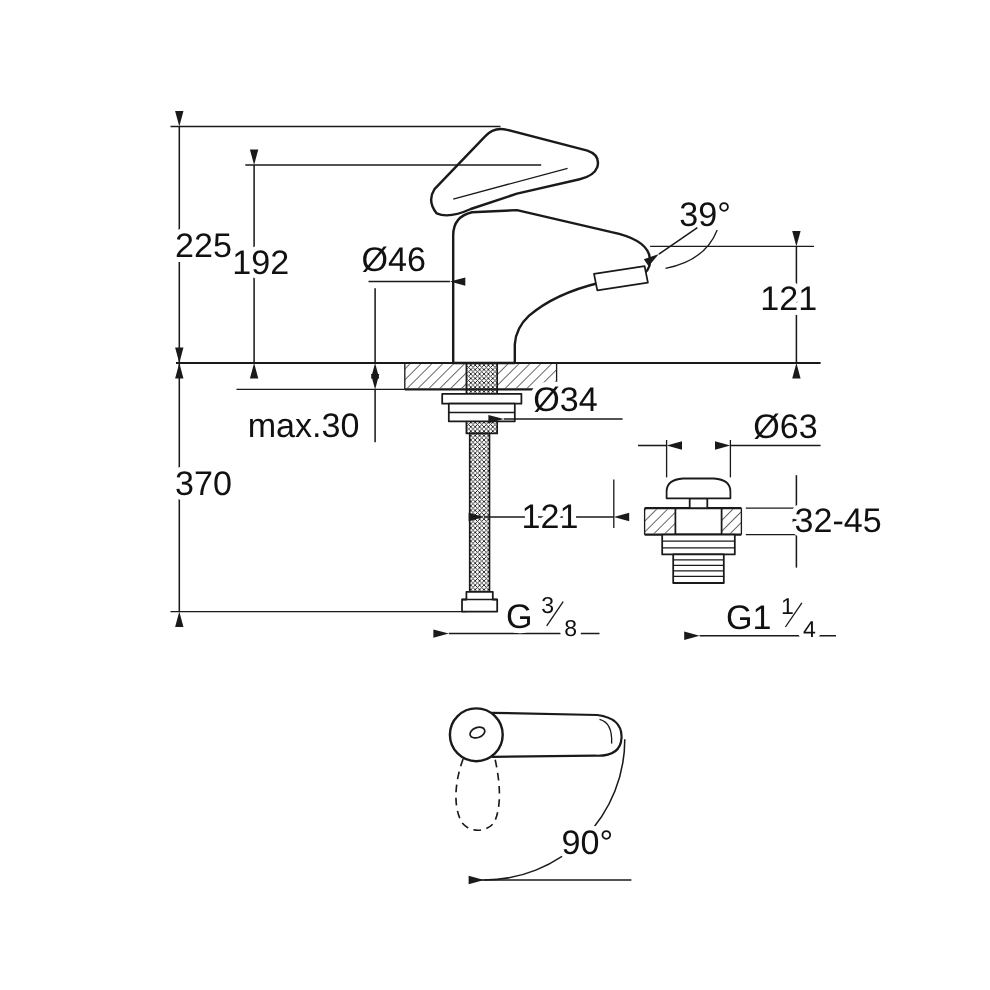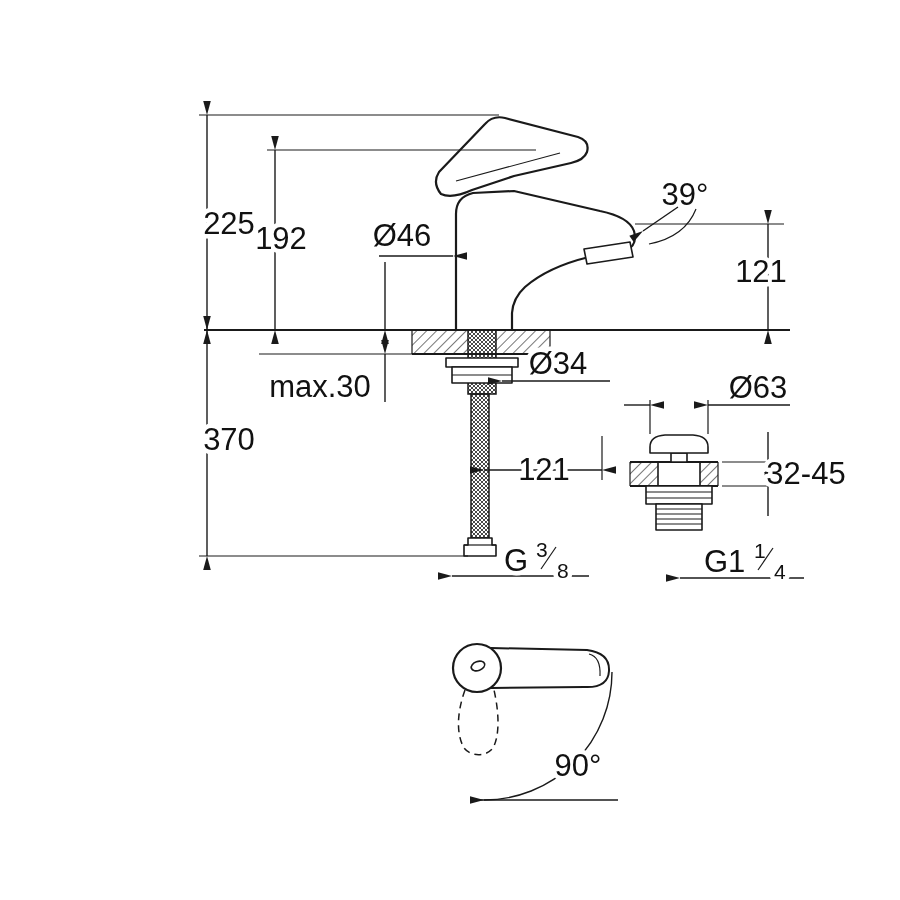--- a/index.html
+++ b/index.html
@@ -1,19 +1,18 @@
 <!DOCTYPE html>
 <html><head>
 <meta charset="utf-8">
 <style>
   html,body { margin:0; padding:0; background:#ffffff; }
   .stage {
     width:732px; height:900px; background:#ffffff; position:relative;
     font-family:"Liberation Sans", sans-serif;
-    padding-left:44px;
   }
   svg { display:block; }
   .outline  { fill:#ffffff; stroke:#1a1a1a; stroke-width:2.2; stroke-linejoin:round; }
   .part     { fill:#ffffff; stroke:#1a1a1a; stroke-width:1.6; stroke-linejoin:round; }
   .thin     { fill:none; stroke:#1a1a1a; stroke-width:1.2; }
   .med      { fill:none; stroke:#1a1a1a; stroke-width:2; }
   .dim      { fill:none; stroke:#1a1a1a; stroke-width:1.4; }
   .dashed   { fill:none; stroke:#1a1a1a; stroke-width:1.5; stroke-dasharray:7 5; }
   .hatchbox { fill:url(#hatch45); stroke:none; }
   .meshbox  { fill:url(#mesh); stroke:#1a1a1a; stroke-width:1.5; }

